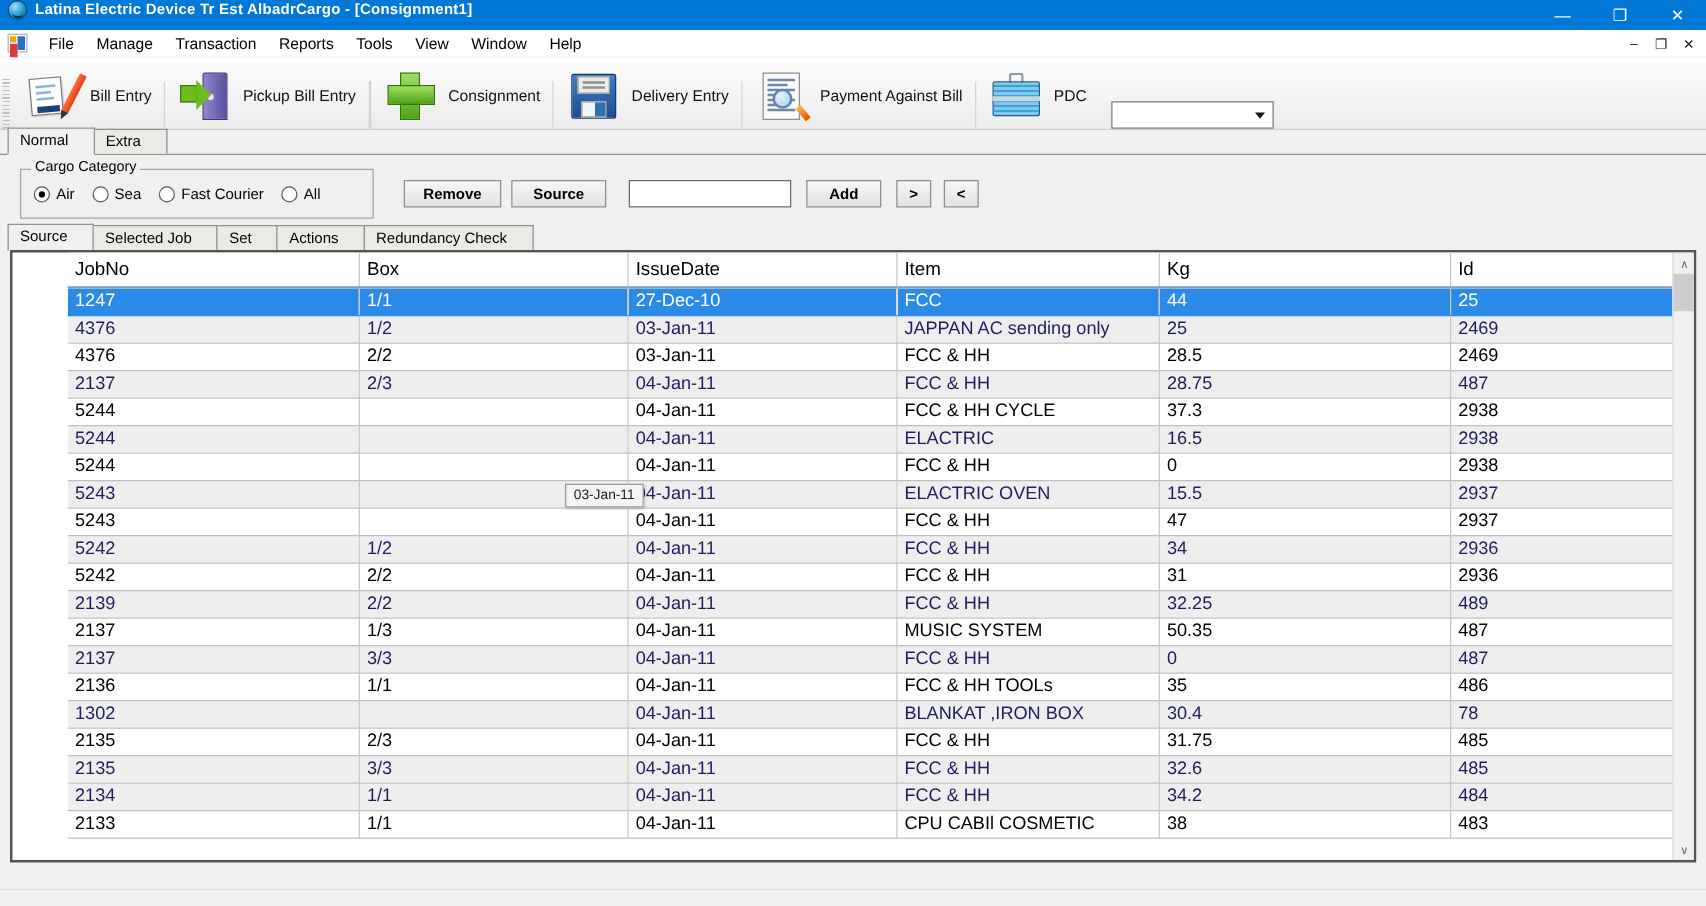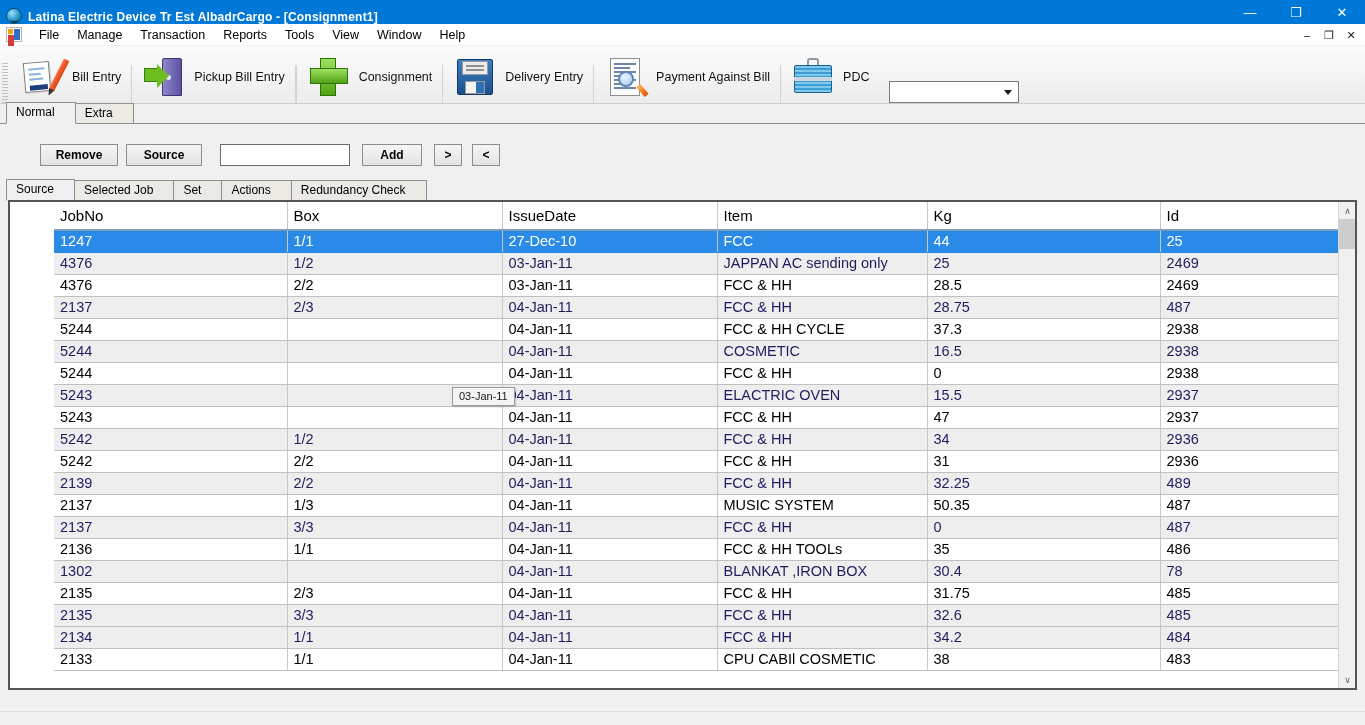--- a/index.html
+++ b/index.html
@@ -9,21 +9,21 @@
     overflow: hidden;
     font-family: "Liberation Sans", sans-serif;
     background: #f0f0f0;
   }
 
   
   #titlebar {
     height: 24px;
     background: #0078d7;
     display: flex;
-    align-items: flex-end;
+    align-items: flex-start;
     color: #ffffff;
     font-size: 12px;
     position: relative;
   }
   #app-icon {
     width: 16px; height: 16px;
     margin-left: 6px; margin-right: 6px;
     border-radius: 50%;
     background: radial-gradient(circle at 35% 30%, #9fe0ff 0%, #2196c9 55%, #10628c 100%);
     border: 1px solid #0b4f74;
@@ -584,20 +584,40 @@
 </div>
 
 <div id="client">
 
   <div id="tabstrip-top">
     <div class="tab active">Normal</div>
     <div class="tab">Extra</div>
   </div>
 
   <div id="filter-row">
+    <div id="cargo-group">
+      <div id="cargo-legend">Cargo Category</div>
+
+      <div class="radio-wrap">
+        <span class="radio on"></span>
+        <span class="radio-label">Air</span>
+      </div>
+      <div class="radio-wrap">
+        <span class="radio"></span>
+        <span class="radio-label">Sea</span>
+      </div>
+      <div class="radio-wrap">
+        <span class="radio"></span>
+        <span class="radio-label">Fast Courier</span>
+      </div>
+      <div class="radio-wrap">
+        <span class="radio"></span>
+        <span class="radio-label">All</span>
+      </div>
+    </div>
 
     <div class="btn" id="btn-remove">Remove</div>
     <div class="btn" id="btn-source">Source</div>
     <input id="txt-add" type="text" value="" style="">
     <div class="btn" id="btn-add">Add</div>
     <div class="btn" id="btn-next">&gt;</div>
     <div class="btn" id="btn-prev">&lt;</div>
   </div>
 
   <div id="tabstrip-sub">
@@ -668,21 +688,21 @@
                 <td></td>
                 <td>04-Jan-11</td>
                 <td>FCC &amp; HH CYCLE</td>
                 <td>37.3</td>
                 <td>2938</td>
               </tr>
               <tr class="row-odd">
                 <td>5244</td>
                 <td></td>
                 <td>04-Jan-11</td>
-                <td>COSMETIC</td>
+                <td>ELACTRIC</td>
                 <td>16.5</td>
                 <td>2938</td>
               </tr>
               <tr class="row-even">
                 <td>5244</td>
                 <td></td>
                 <td>04-Jan-11</td>
                 <td>FCC &amp; HH</td>
                 <td>0</td>
                 <td>2938</td>

